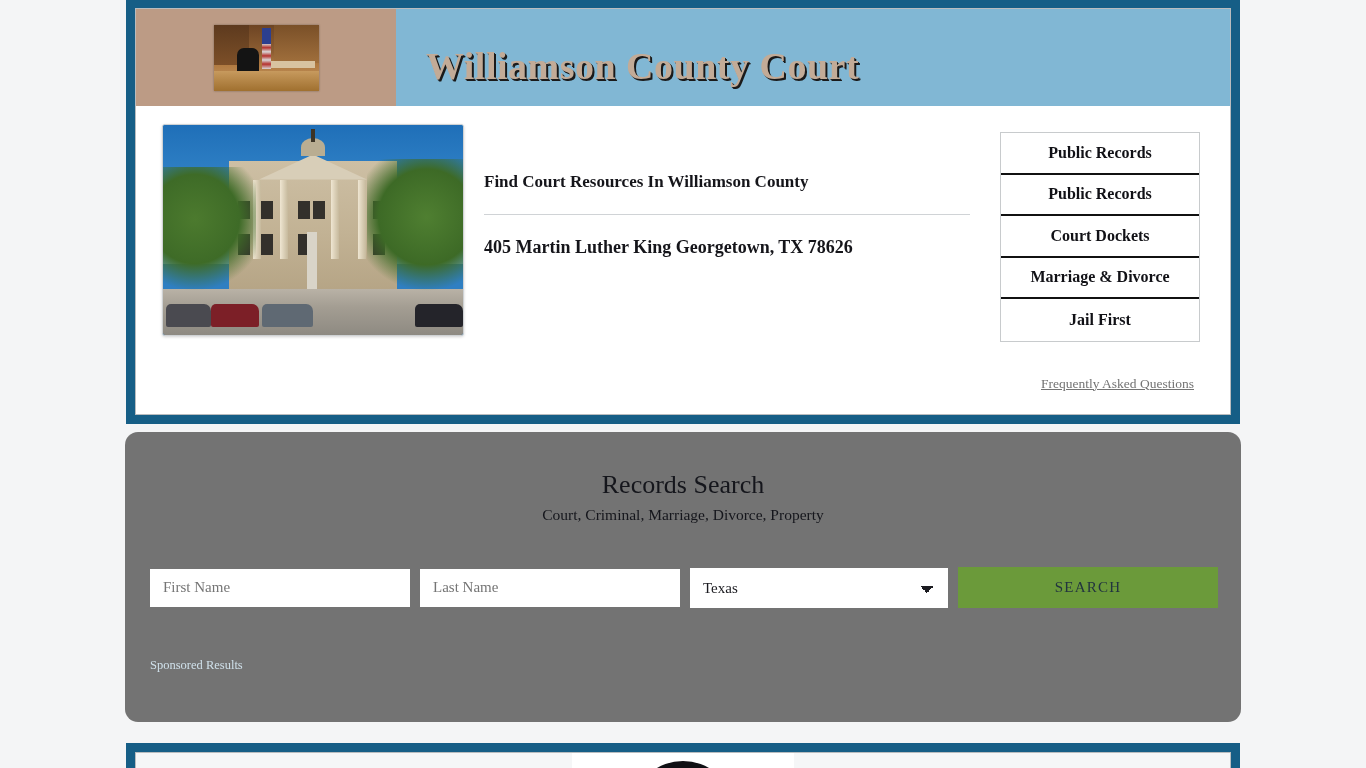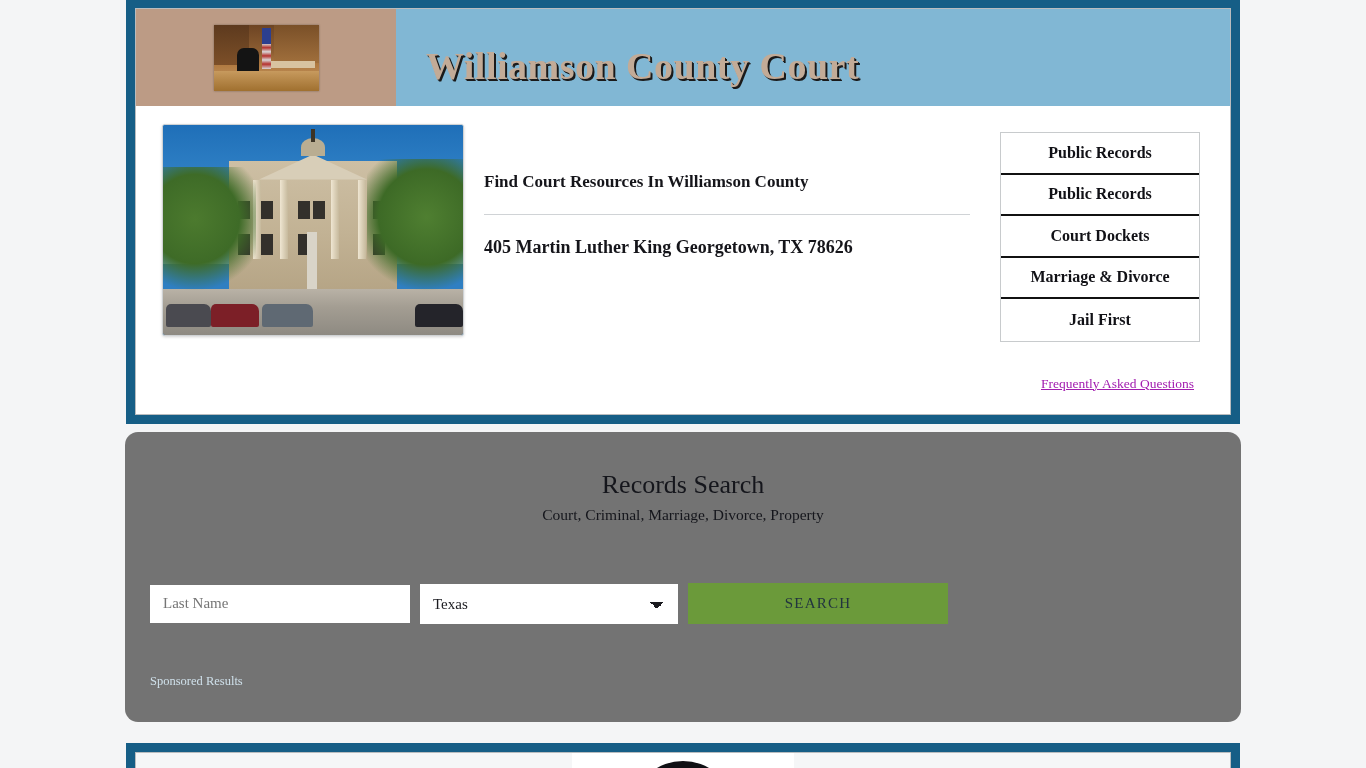--- a/index.html
+++ b/index.html
@@ -140,40 +140,40 @@
     height: 41.5px;
     display: flex; align-items: center; justify-content: center;
     font-size: 16px; font-weight: bold; color: #111116;
     border-bottom: 2px solid #111111;
     cursor: pointer;
     background: #fff;
   }
   .btn-item:last-child { border-bottom: none; }
   .faq-link-wrap { text-align: center; padding-top: 32px; }
   .faq-link {
-    font-size: 13.5px; color: #a21caf; 
+    font-size: 13.5px; color: #737373; 
     cursor: pointer;
     margin-left: 35px;
   }
 
   
   .search-panel {
     position: absolute;
     left: 125px; top: 432px;
     width: 1116px; height: 290px;
     background: #737373;
     border-radius: 13px;
   }
   .search-title {
     text-align: center; font-size: 26px; color: #15161c;
     margin: 0; padding-top: 38px; font-weight: normal;
   }
   .search-sub {
     text-align: center; font-size: 15.5px; color: #15161c;
-    margin: 6px 0 16px 0;
+    margin: 6px 0 0 0;
   }
   .search-row {
     display: flex; align-items: center;
     gap: 10px;
     padding: 43px 25px 0 25px;
   }
   .inp {
     height: 38px;
     border: 1px solid #ffffff;
     background: #ffffff;
@@ -333,20 +333,21 @@
 
     </div>
   </div>
 </div>
 
 <div class="search-panel">
   <h1 class="search-title">Records Search</h1>
   <p class="search-sub">Court, Criminal, Marriage, Divorce, Property</p>
 
   <div class="search-row">
+    <input class="inp inp-first" type="text" placeholder="First Name" style="">
     <input class="inp inp-last" type="text" placeholder="Last Name" style="">
     <select class="sel">
       <option>Texas</option>
     </select>
     <button class="search-btn">SEARCH</button>
   </div>
 
   <div class="sponsored">Sponsored Results</div>
 </div>
 

